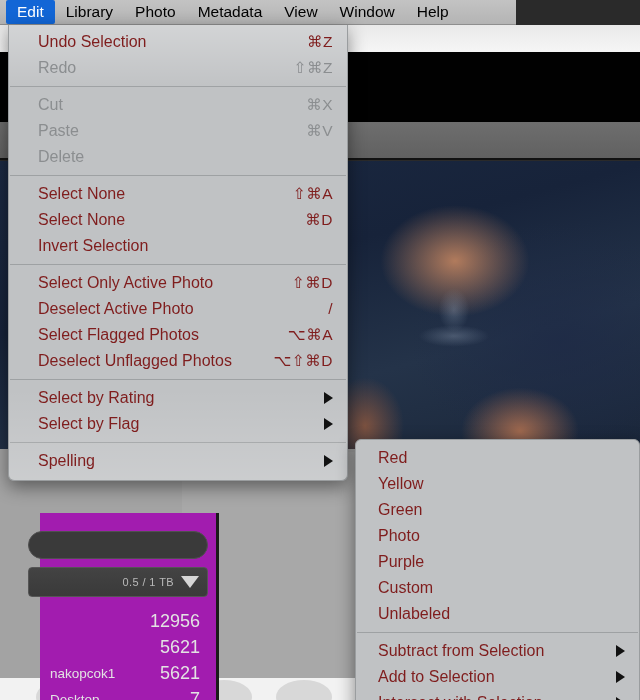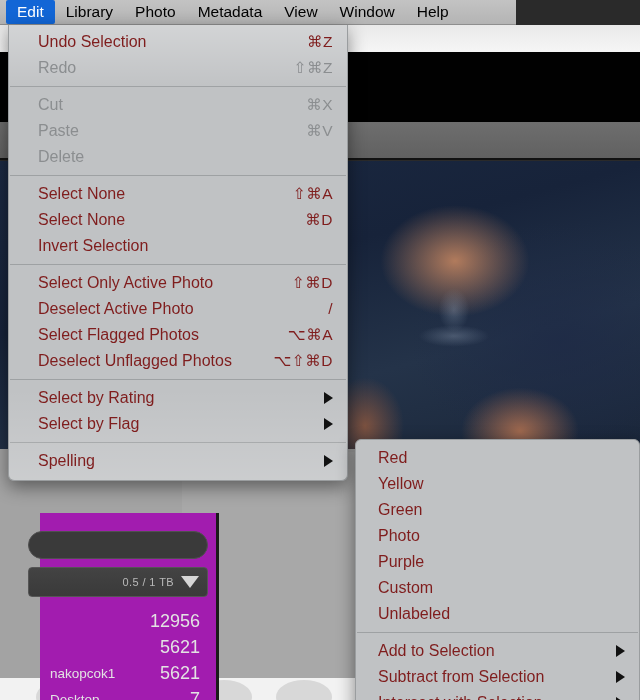--- a/index.html
+++ b/index.html
@@ -305,26 +305,26 @@
       <div class="row">
         <span class="lbl">Custom</span>
         <span class="key"></span>
       </div>
       <div class="row">
         <span class="lbl">Unlabeled</span>
         <span class="key"></span>
       </div>
       <div class="sep"></div>
       <div class="row">
+        <span class="lbl">Subtract from Selection</span>
+        <span class="arrow"></span>
+      </div>
+      <div class="row">
         <span class="lbl">Add to Selection</span>
         <span class="arrow"></span>
       </div>
       <div class="row">
-        <span class="lbl">Subtract from Selection</span>
-        <span class="arrow"></span>
-      </div>
-      <div class="row">
         <span class="lbl">Intersect with Selection</span>
         <span class="arrow"></span>
       </div>
     </div>
 
 </div>
 
 </body></html>

